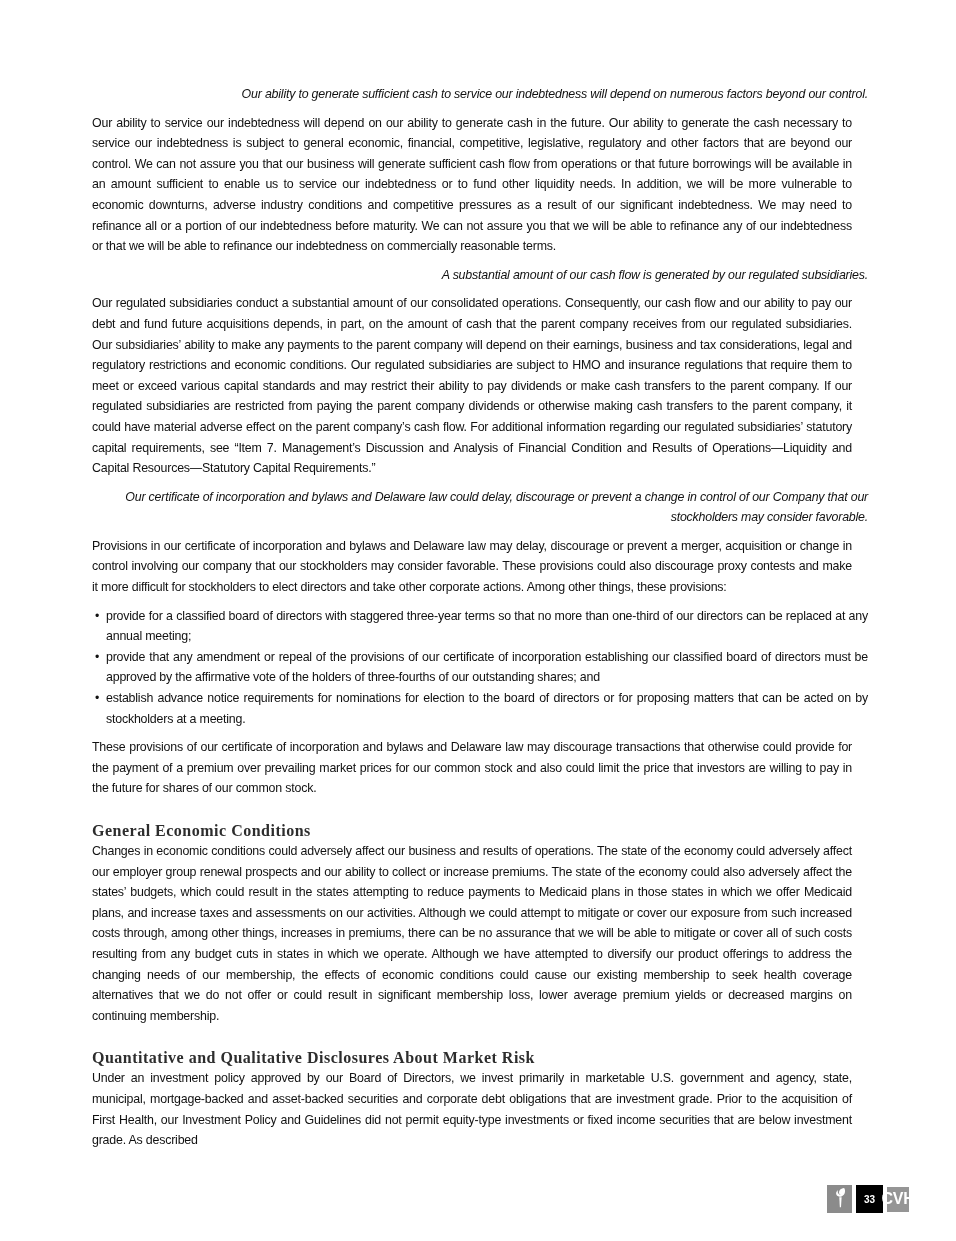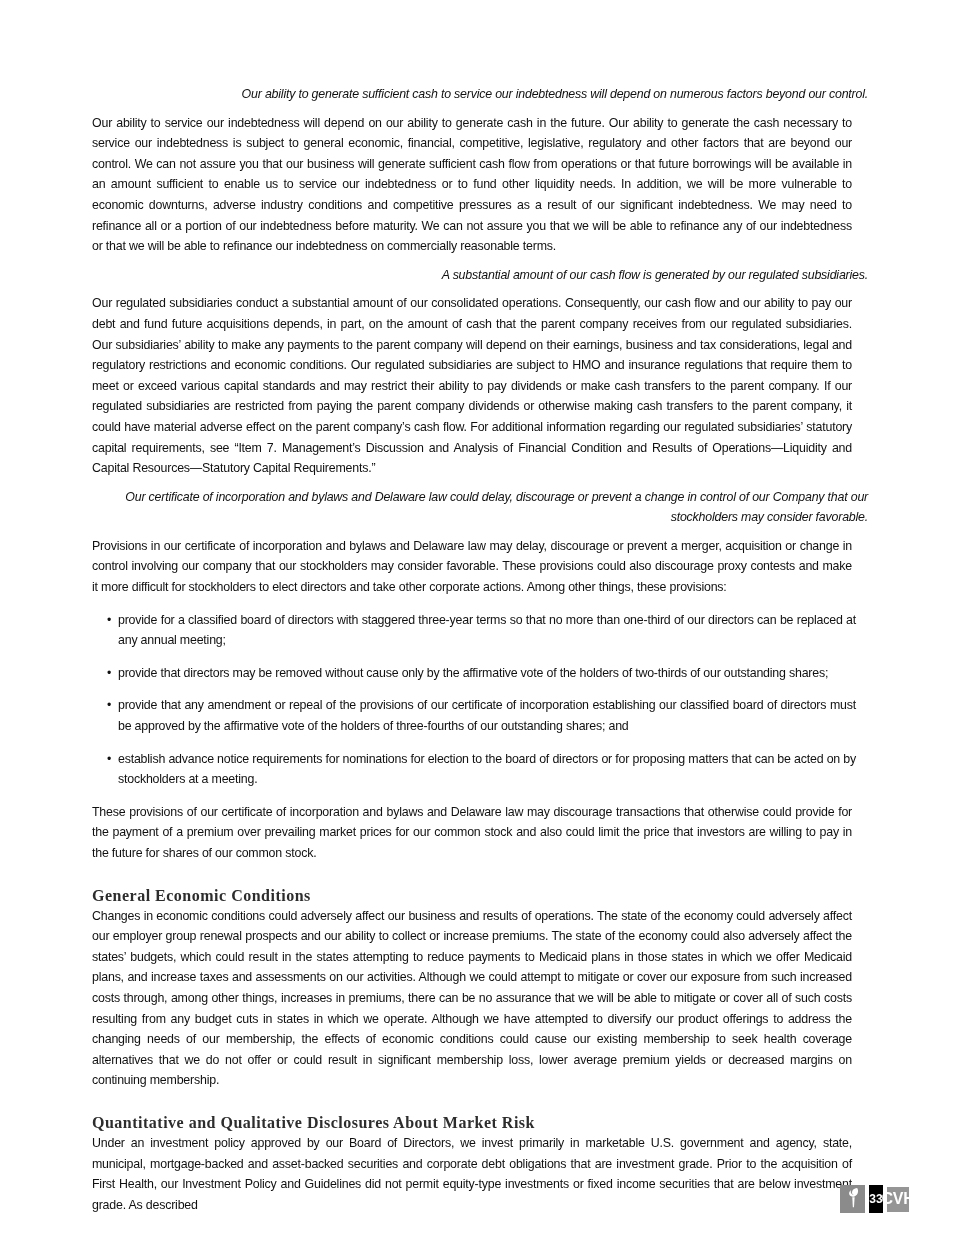--- a/index.html
+++ b/index.html
@@ -38,21 +38,21 @@
     margin: 0 0 8px 0;
     padding: 0 0 0 14px;
     list-style: none;
   }
   ul.bullets li {
     position: relative;
     font-size: 12.4px;
     line-height: 20.6px;
     letter-spacing: -0.2px;
     text-align: justify;
-    margin: 12px;
+    margin: 0;
   }
   ul.bullets li::before {
     content: "\2022";
     position: absolute;
     left: -11px;
     top: 0;
     font-size: 12.4px;
   }
   h2.section-heading {
     font-family: "Liberation Serif", serif;
@@ -75,26 +75,26 @@
     display: flex;
     align-items: center;
     justify-content: center;
   }
   .logo-box {
     width: 25px;
     height: 28px;
     background: #8b8b8b;
   }
   .pagenum-box {
-    width: 14px;
+    width: 27px;
     height: 28px;
     background: #000000;
     color: #ffffff;
     font-weight: bold;
-    font-size: 12px;
+    font-size: 10px;
   }
   .ticker-box {
     width: 22px;
     height: 25px;
     background: #959595;
     color: #ffffff;
     font-weight: bold;
     font-size: 16px;
     letter-spacing: -0.3px;
   }
@@ -113,21 +113,20 @@
     <p class="lead">A substantial amount of our cash flow is generated by our regulated subsidiaries.</p>
 
     <p>Our regulated subsidiaries conduct a substantial amount of our consolidated operations. Consequently, our cash flow and our ability to pay our debt and fund future acquisitions depends, in part, on the amount of cash that the parent company receives from our regulated subsidiaries. Our subsidiaries’ ability to make any payments to the parent company will depend on their earnings, business and tax considerations, legal and regulatory restrictions and economic conditions. Our regulated subsidiaries are subject to HMO and insurance regulations that require them to meet or exceed various capital standards and may restrict their ability to pay dividends or make cash transfers to the parent company. If our regulated subsidiaries are restricted from paying the parent company dividends or otherwise making cash transfers to the parent company, it could have material adverse effect on the parent company’s cash flow. For additional information regarding our regulated subsidiaries’ statutory capital requirements, see “Item 7. Management’s Discussion and Analysis of Financial Condition and Results of Operations—Liquidity and Capital Resources—Statutory Capital Requirements.”</p>
 
     <p class="lead">Our certificate of incorporation and bylaws and Delaware law could delay, discourage or prevent a change in control of our Company that our stockholders may consider favorable.</p>
 
     <p>Provisions in our certificate of incorporation and bylaws and Delaware law may delay, discourage or prevent a merger, acquisition or change in control involving our company that our stockholders may consider favorable. These provisions could also discourage proxy contests and make it more difficult for stockholders to elect directors and take other corporate actions. Among other things, these provisions:</p>
 
     <ul class="bullets">
       <li>provide for a classified board of directors with staggered three-year terms so that no more than one-third of our directors can be replaced at any annual meeting;</li>
-      <li>provide that directors may be removed without cause only by the affirmative vote of the holders of two-thirds of our outstanding shares;</li>
       <li>provide that any amendment or repeal of the provisions of our certificate of incorporation establishing our classified board of directors must be approved by the affirmative vote of the holders of three-fourths of our outstanding shares; and</li>
       <li>establish advance notice requirements for nominations for election to the board of directors or for proposing matters that can be acted on by stockholders at a meeting.</li>
     </ul>
 
     <p>These provisions of our certificate of incorporation and bylaws and Delaware law may discourage transactions that otherwise could provide for the payment of a premium over prevailing market prices for our common stock and also could limit the price that investors are willing to pay in the future for shares of our common stock.</p>
 
     <h2 class="section-heading">General Economic Conditions</h2>
 
     <p>Changes in economic conditions could adversely affect our business and results of operations. The state of the economy could adversely affect our employer group renewal prospects and our ability to collect or increase premiums. The state of the economy could also adversely affect the states’ budgets, which could result in the states attempting to reduce payments to Medicaid plans in those states in which we offer Medicaid plans, and increase taxes and assessments on our activities. Although we could attempt to mitigate or cover our exposure from such increased costs through, among other things, increases in premiums, there can be no assurance that we will be able to mitigate or cover all of such costs resulting from any budget cuts in states in which we operate. Although we have attempted to diversify our product offerings to address the changing needs of our membership, the effects of economic conditions could cause our existing membership to seek health coverage alternatives that we do not offer or could result in significant membership loss, lower average premium yields or decreased margins on continuing membership.</p>
 

